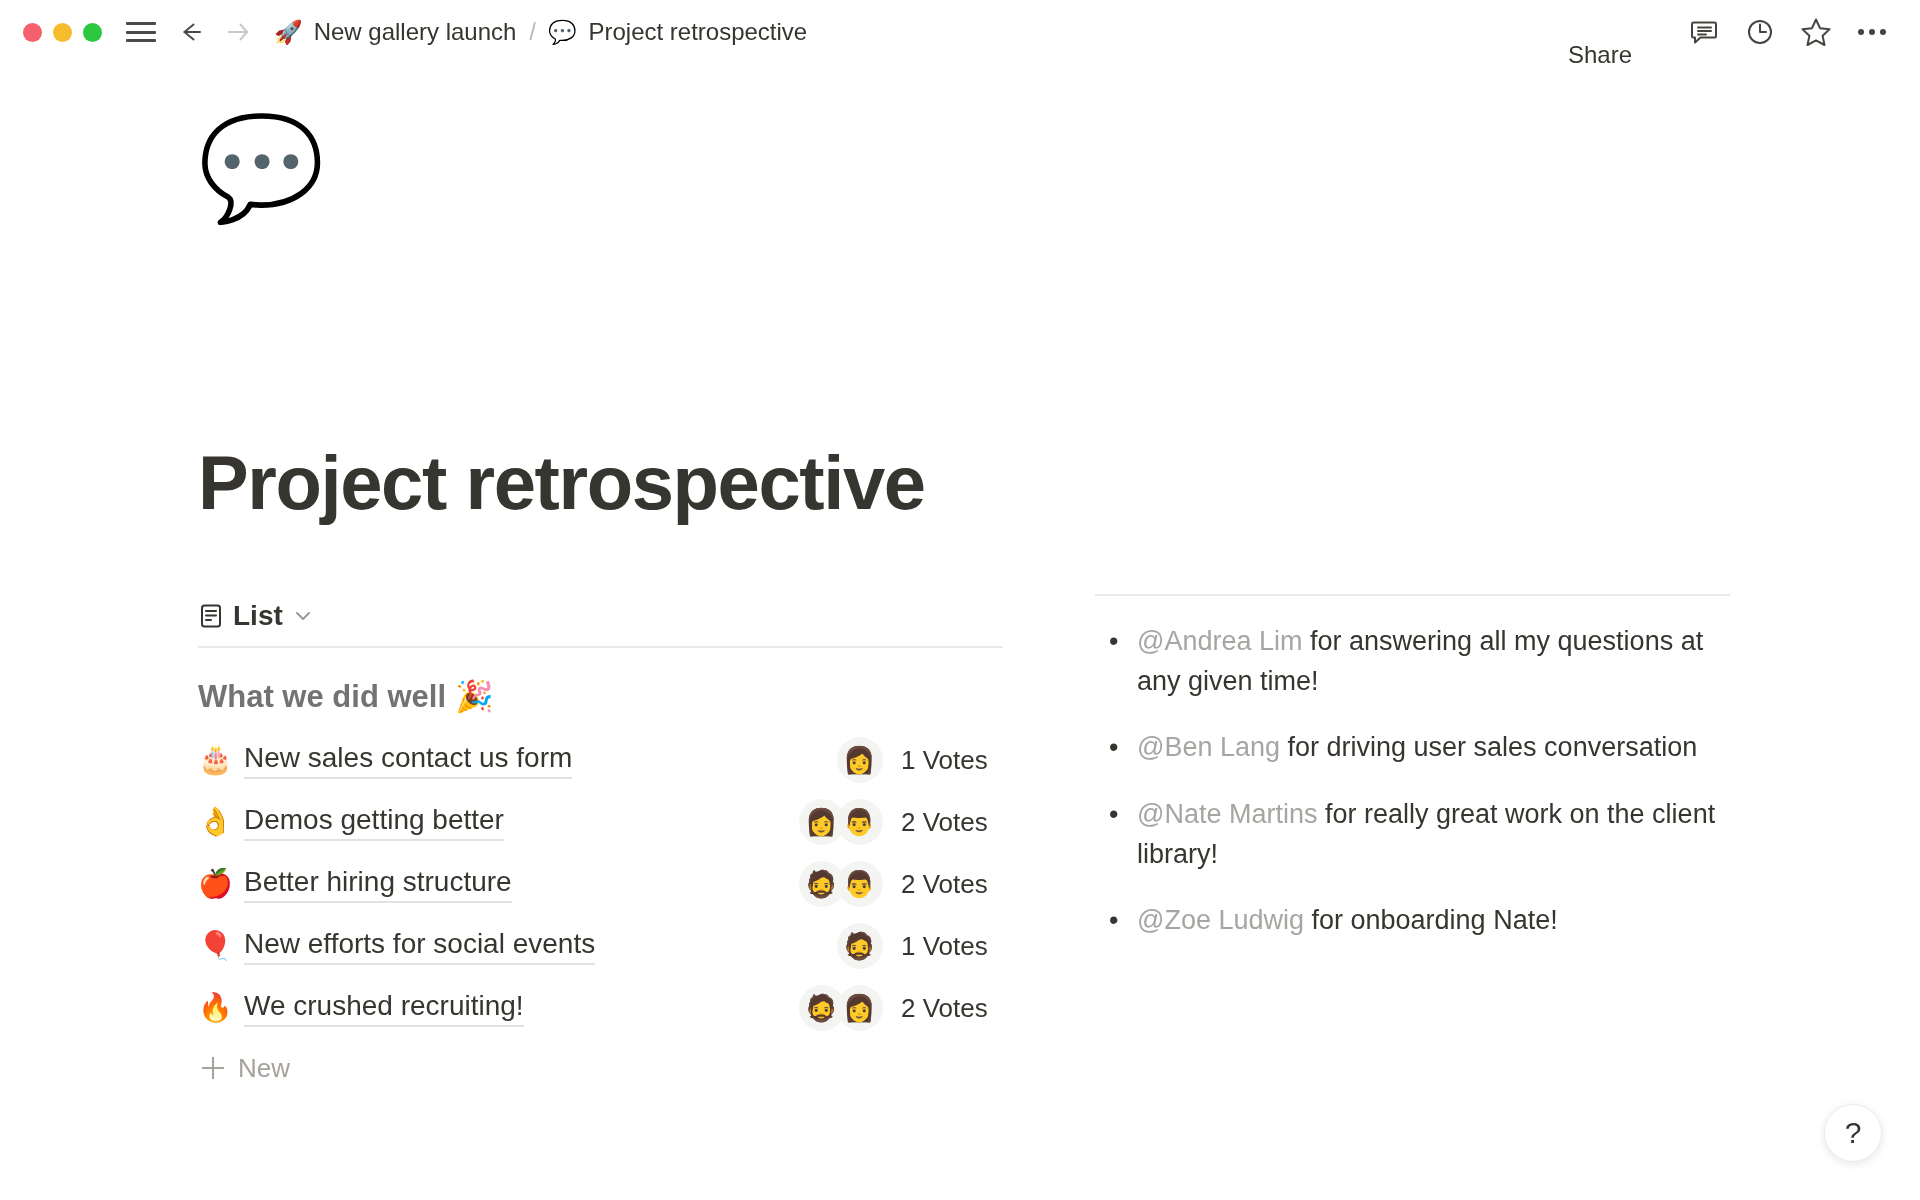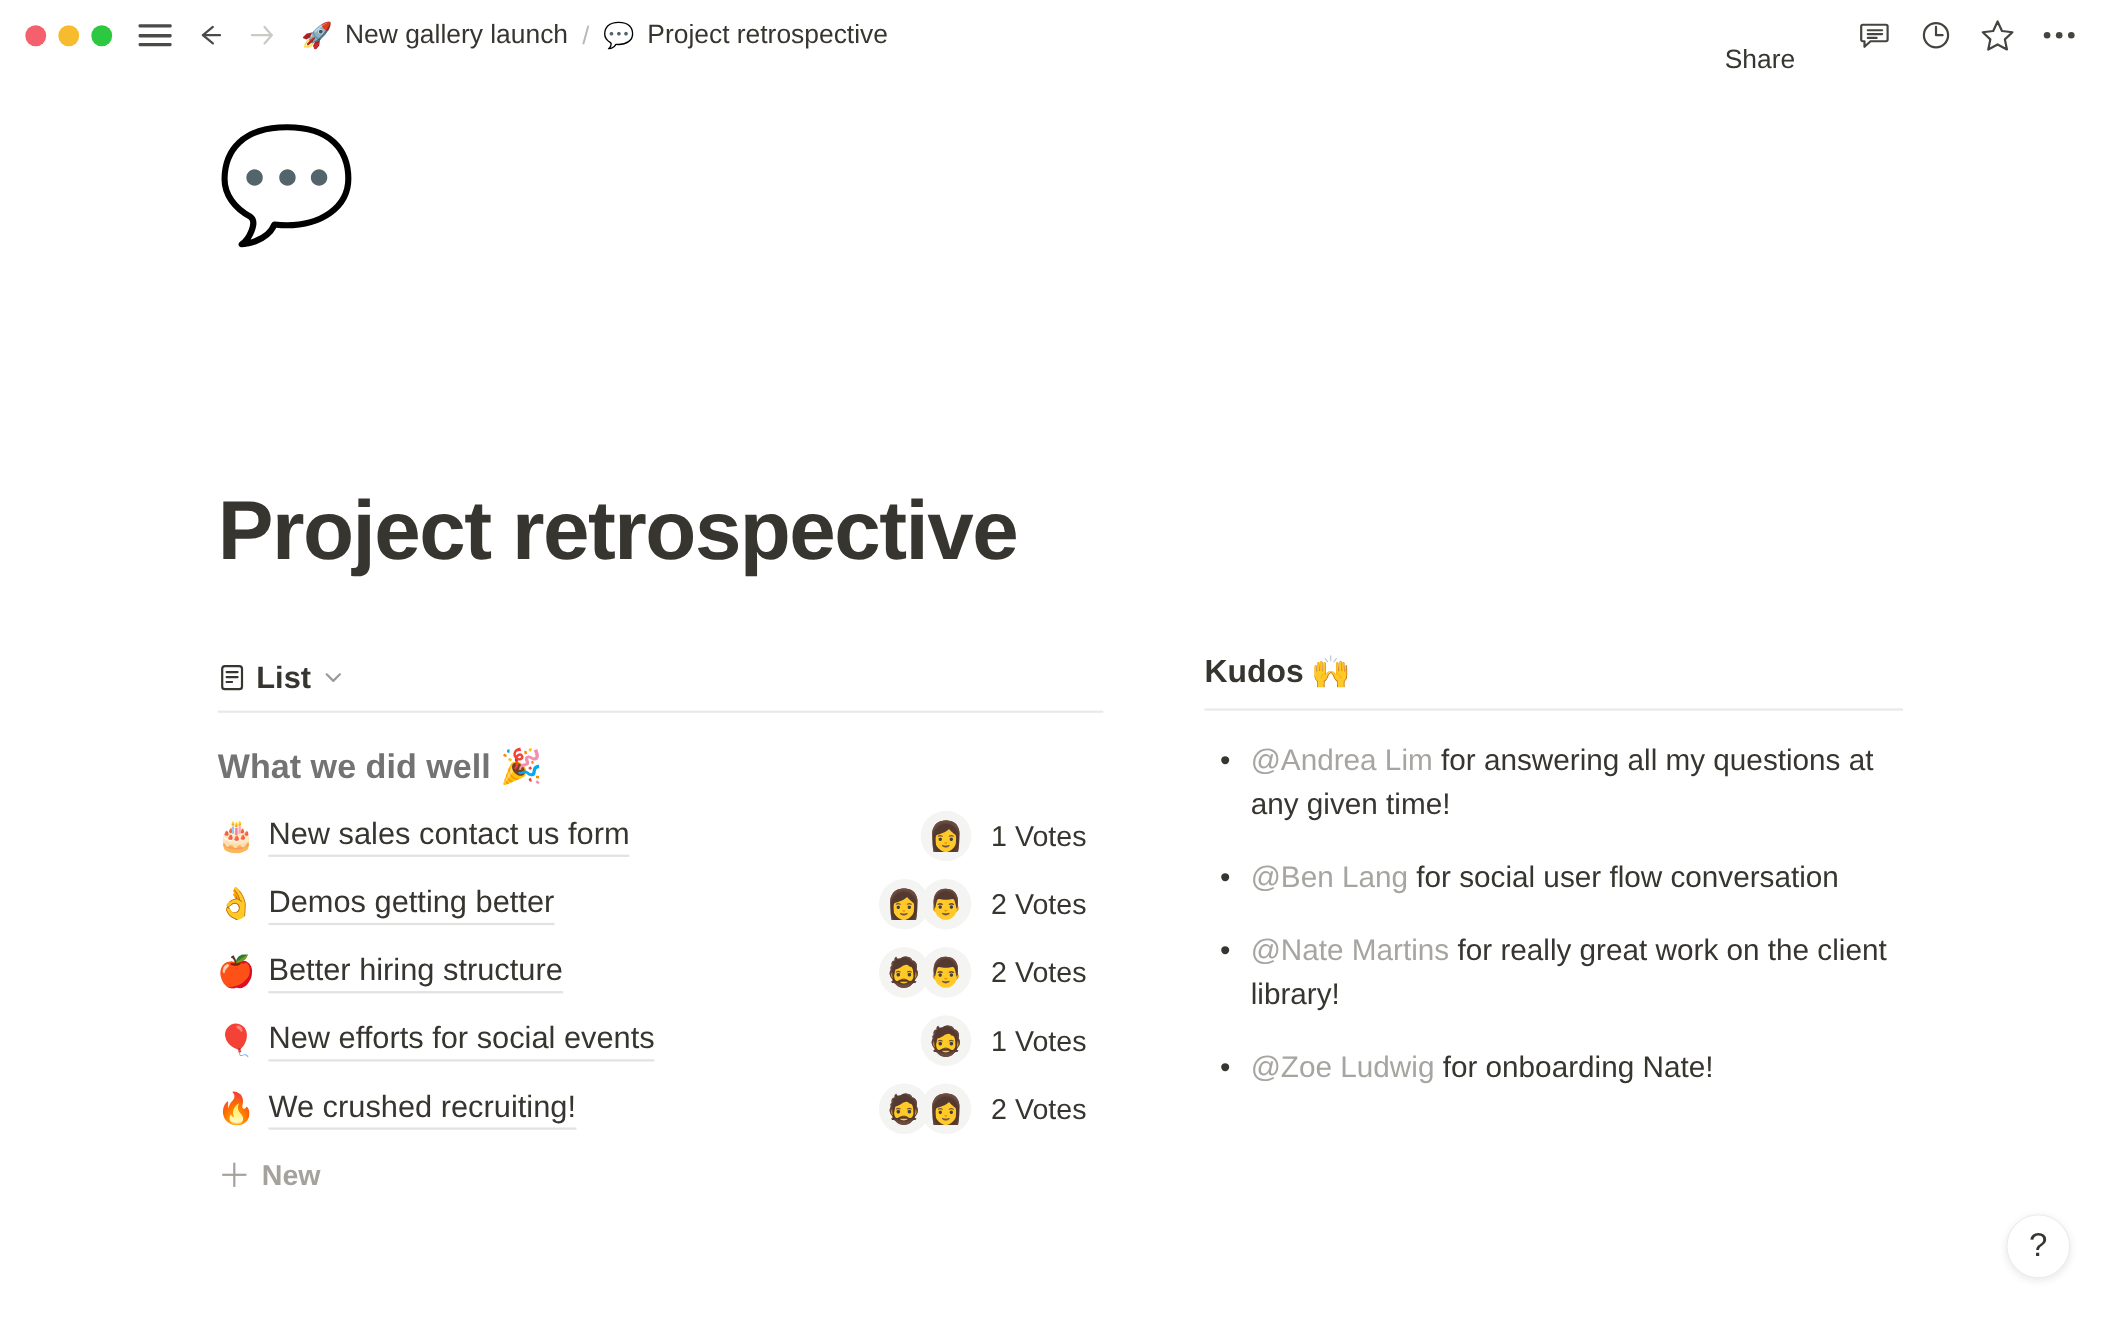--- a/index.html
+++ b/index.html
@@ -123,21 +123,20 @@
     justify-content: center; font-size: 26px; line-height: 1;
     overflow: hidden; flex: 0 0 46px;
   }
   .avatar + .avatar { margin-left: -8px; }
   .votes { font-size: 26px; color: #37352F; white-space: nowrap; }
 
   .new-row {
     display: flex; align-items: center; gap: 14px;
     height: 58px; color: #A5A29C; font-size: 26px; cursor: pointer;
     padding-left: 4px;
-    font-weight: bold;
   }
   .plus { position: relative; width: 22px; height: 22px; flex: 0 0 22px; }
   .plus:before, .plus:after {
     content: ""; position: absolute; background: #A5A29C;
   }
   .plus:before { left: 0; top: 10px; width: 22px; height: 2px; }
   .plus:after  { top: 0; left: 10px; height: 22px; width: 2px; }
 
   
   .kudos-head {
@@ -322,33 +321,29 @@
         </div>
       </div>
 
     <div class="new-row">
       <span class="plus"></span>
       <span>New</span>
     </div>
   </div>
 
   <div class="col-right">
-    <div class="kudos-head">
-      <span>Kudos</span>
-      <span>🙌</span>
-    </div>
     <div class="hr"></div>
     <ul class="kudos-list" id="kudos-list">
         <li class="kudos-item">
           <span class="bullet">•</span>
           <span class="kudos-text"><span class="mention">@Andrea Lim</span><span> for answering all my questions at any given time!</span></span>
         </li>
         <li class="kudos-item">
           <span class="bullet">•</span>
-          <span class="kudos-text"><span class="mention">@Ben Lang</span><span> for social user flow conversation</span></span>
+          <span class="kudos-text"><span class="mention">@Ben Lang</span><span> for driving user sales conversation</span></span>
         </li>
         <li class="kudos-item">
           <span class="bullet">•</span>
           <span class="kudos-text"><span class="mention">@Nate Martins</span><span> for really great work on the client library!</span></span>
         </li>
         <li class="kudos-item">
           <span class="bullet">•</span>
           <span class="kudos-text"><span class="mention">@Zoe Ludwig</span><span> for onboarding Nate!</span></span>
         </li>
       </ul>

